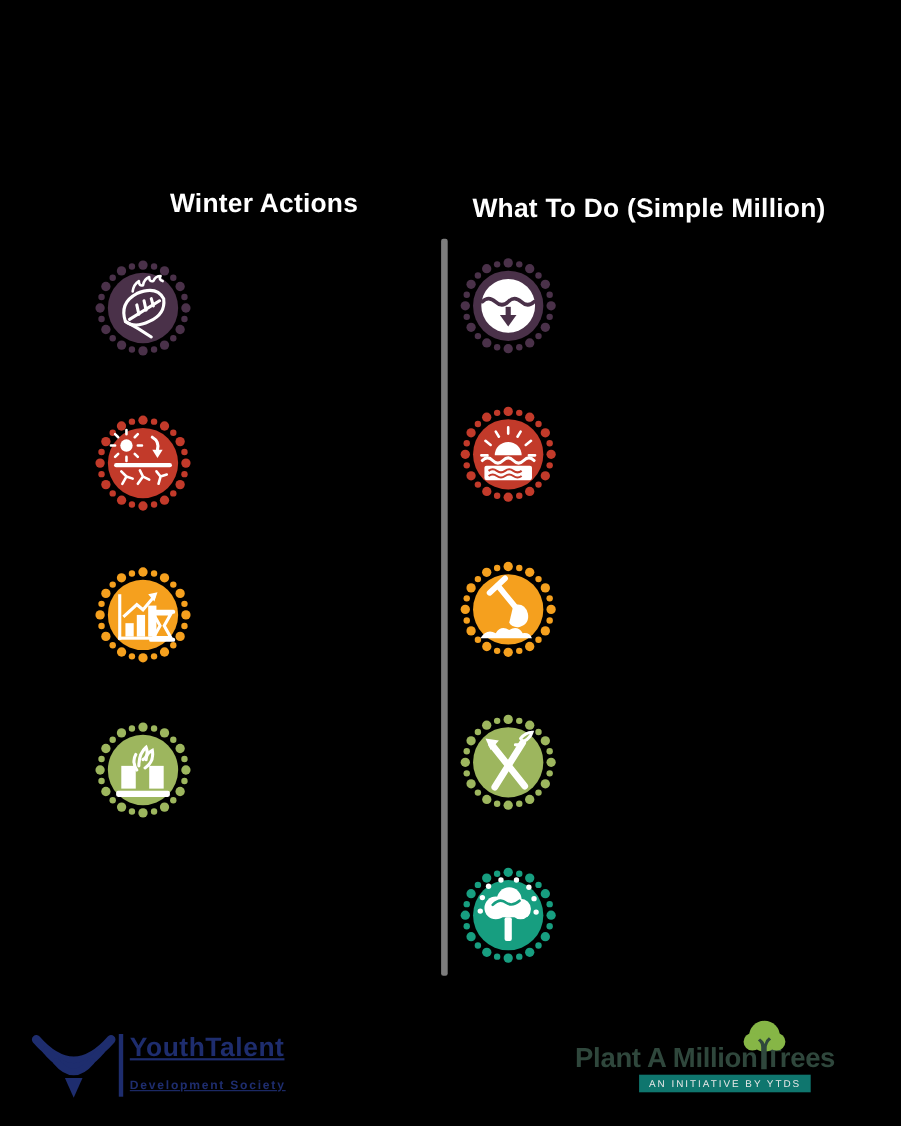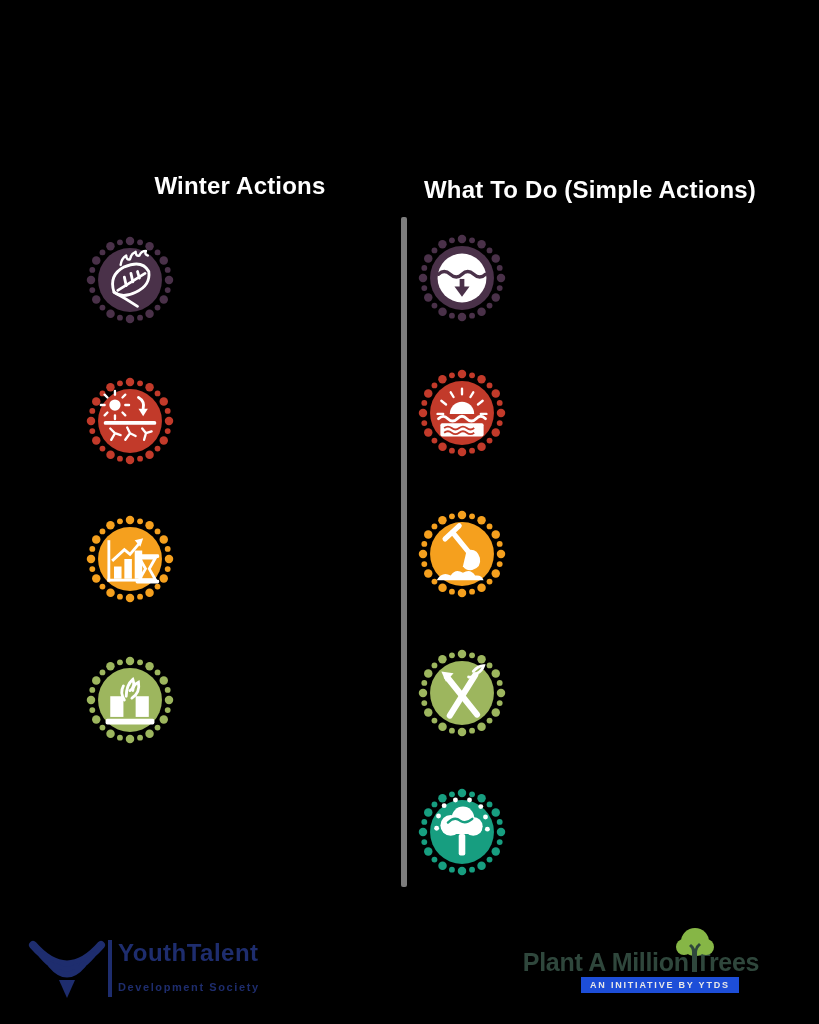--- a/index.html
+++ b/index.html
@@ -16,40 +16,40 @@
   #title-right{left:415px;top:176px;width:350px;}
   #divider{
     position:absolute;left:401px;top:217px;width:6px;height:670px;border-radius:2px;
   }
   .icon-box{position:absolute;width:94px;height:94px;}
   .icon-box svg{display:block;}
   
   #ytds-logo{position:absolute;left:26px;top:934px;width:260px;height:74px;}
   #ytds-bird{position:absolute;left:2px;top:4px;}
   #ytds-bar{position:absolute;left:82px;top:6px;width:4px;height:57px;}
-  #ytds-text{position:absolute;left:92px;top:6px;width:166px;}
+  #ytds-text{position:absolute;left:92px;top:6px;width:166px;text-decoration:underline;}
   #ytds-name{font-size:24px;font-weight:700;letter-spacing:.5px;line-height:26px;}
   #ytds-sub{font-size:11px;font-weight:700;letter-spacing:1.6px;margin-top:15px;}
   
   #pamt-logo{position:absolute;left:515px;top:928px;width:260px;height:80px;}
   #pamt-title{
     position:absolute;left:0;top:20px;width:252px;text-align:center;
     font-size:25px;font-weight:700;letter-spacing:-.3px;white-space:nowrap;
   }
   #pamt-tree{position:absolute;left:160px;top:-2px;}
   #pamt-badge{
-    position:absolute;left:66px;top:49px;padding:3px 9px;background:#1d4ed8;
-    color:#e8e8e8;font-size:9px;font-weight:700;letter-spacing:1.8px;white-space:nowrap;
+    position:absolute;left:66px;top:49px;padding:3px 9px;background:#0f766e;
+    color:#e8e8e8;font-size:9px;font-weight:400;letter-spacing:1.8px;white-space:nowrap;
   }
 </style>
 </head>
 <body>
 
 <div id="title-left" class="col-title">Winter Actions</div>
-<div id="title-right" class="col-title">What To Do (Simple Actions)</div>
+<div id="title-right" class="col-title">What To Do (Simple Million)</div>
 
 <div id="divider" style="background: rgb(125, 125, 125);"></div>
 
 <div id="left-icons">
     <div class="icon-box" style="left: 83px; top: 233px;">
       <svg viewBox="0 0 100 100" width="94" height="94">
         <circle cx="91.5" cy="50.0" r="4.5" fill="#4a3149"></circle>
         <circle cx="90.1" cy="60.7" r="3.1" fill="#4a3149"></circle>
         <circle cx="85.9" cy="70.8" r="4.5" fill="#4a3149"></circle>
         <circle cx="79.3" cy="79.3" r="3.1" fill="#4a3149"></circle>

